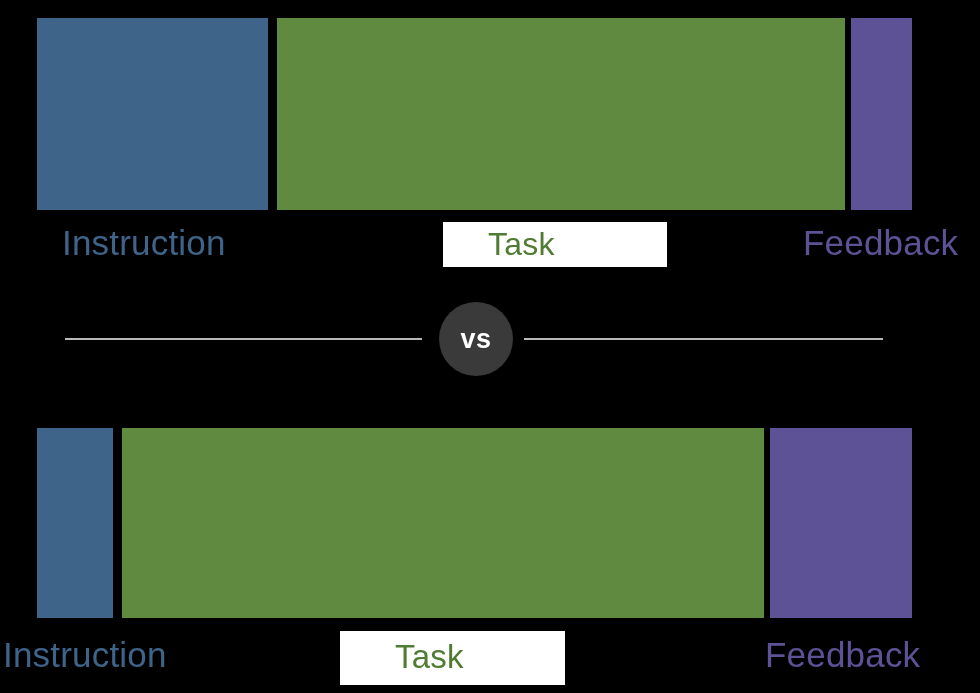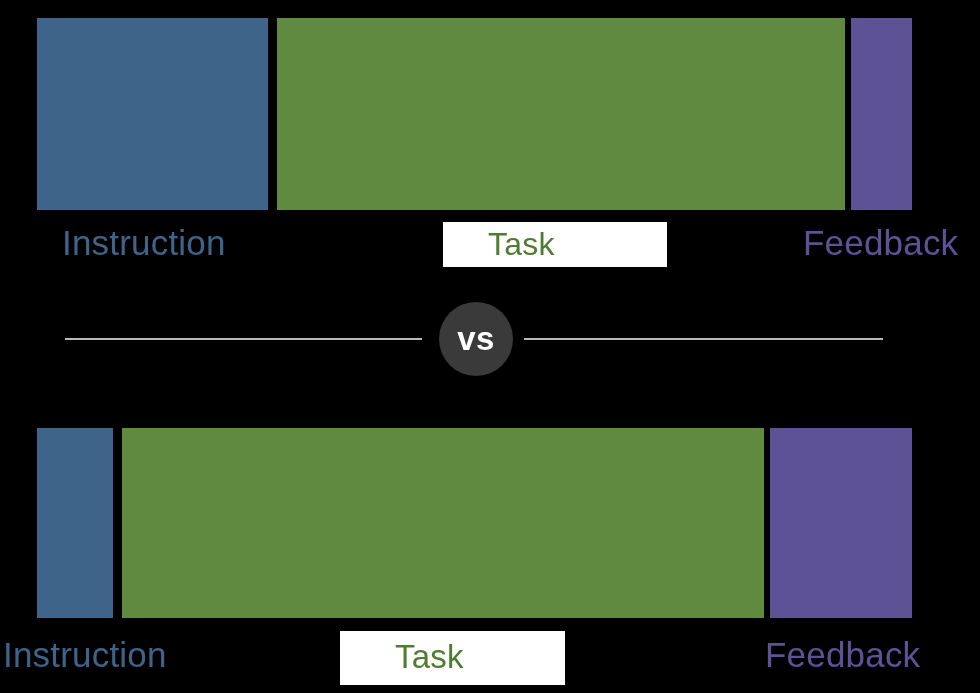--- a/index.html
+++ b/index.html
@@ -102,21 +102,21 @@
     width: 74px;
     height: 74px;
     border-radius: 50%;
     background: #3A3A3A;
     display: flex;
     align-items: center;
     justify-content: center;
   }
   .vs-badge .vs-text {
     position: static;
-    font-size: 33px;
+    font-size: 27px;
     font-weight: 700;
     color: #FFFFFF;
     letter-spacing: 0.5px;
   }
 
   
   .row-bottom .bar-instruction {
     left: 37px;
     top: 428px;
     width: 76px;

